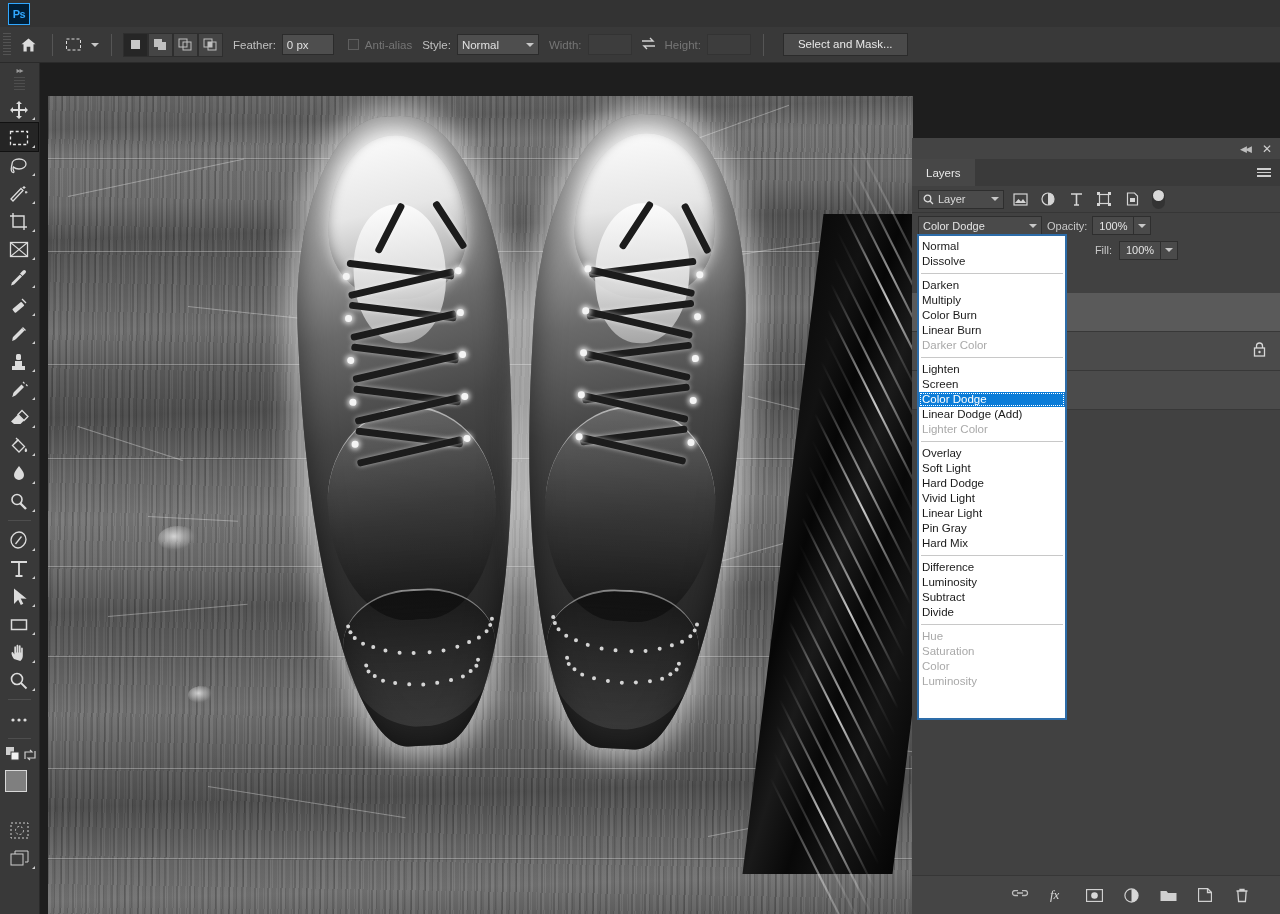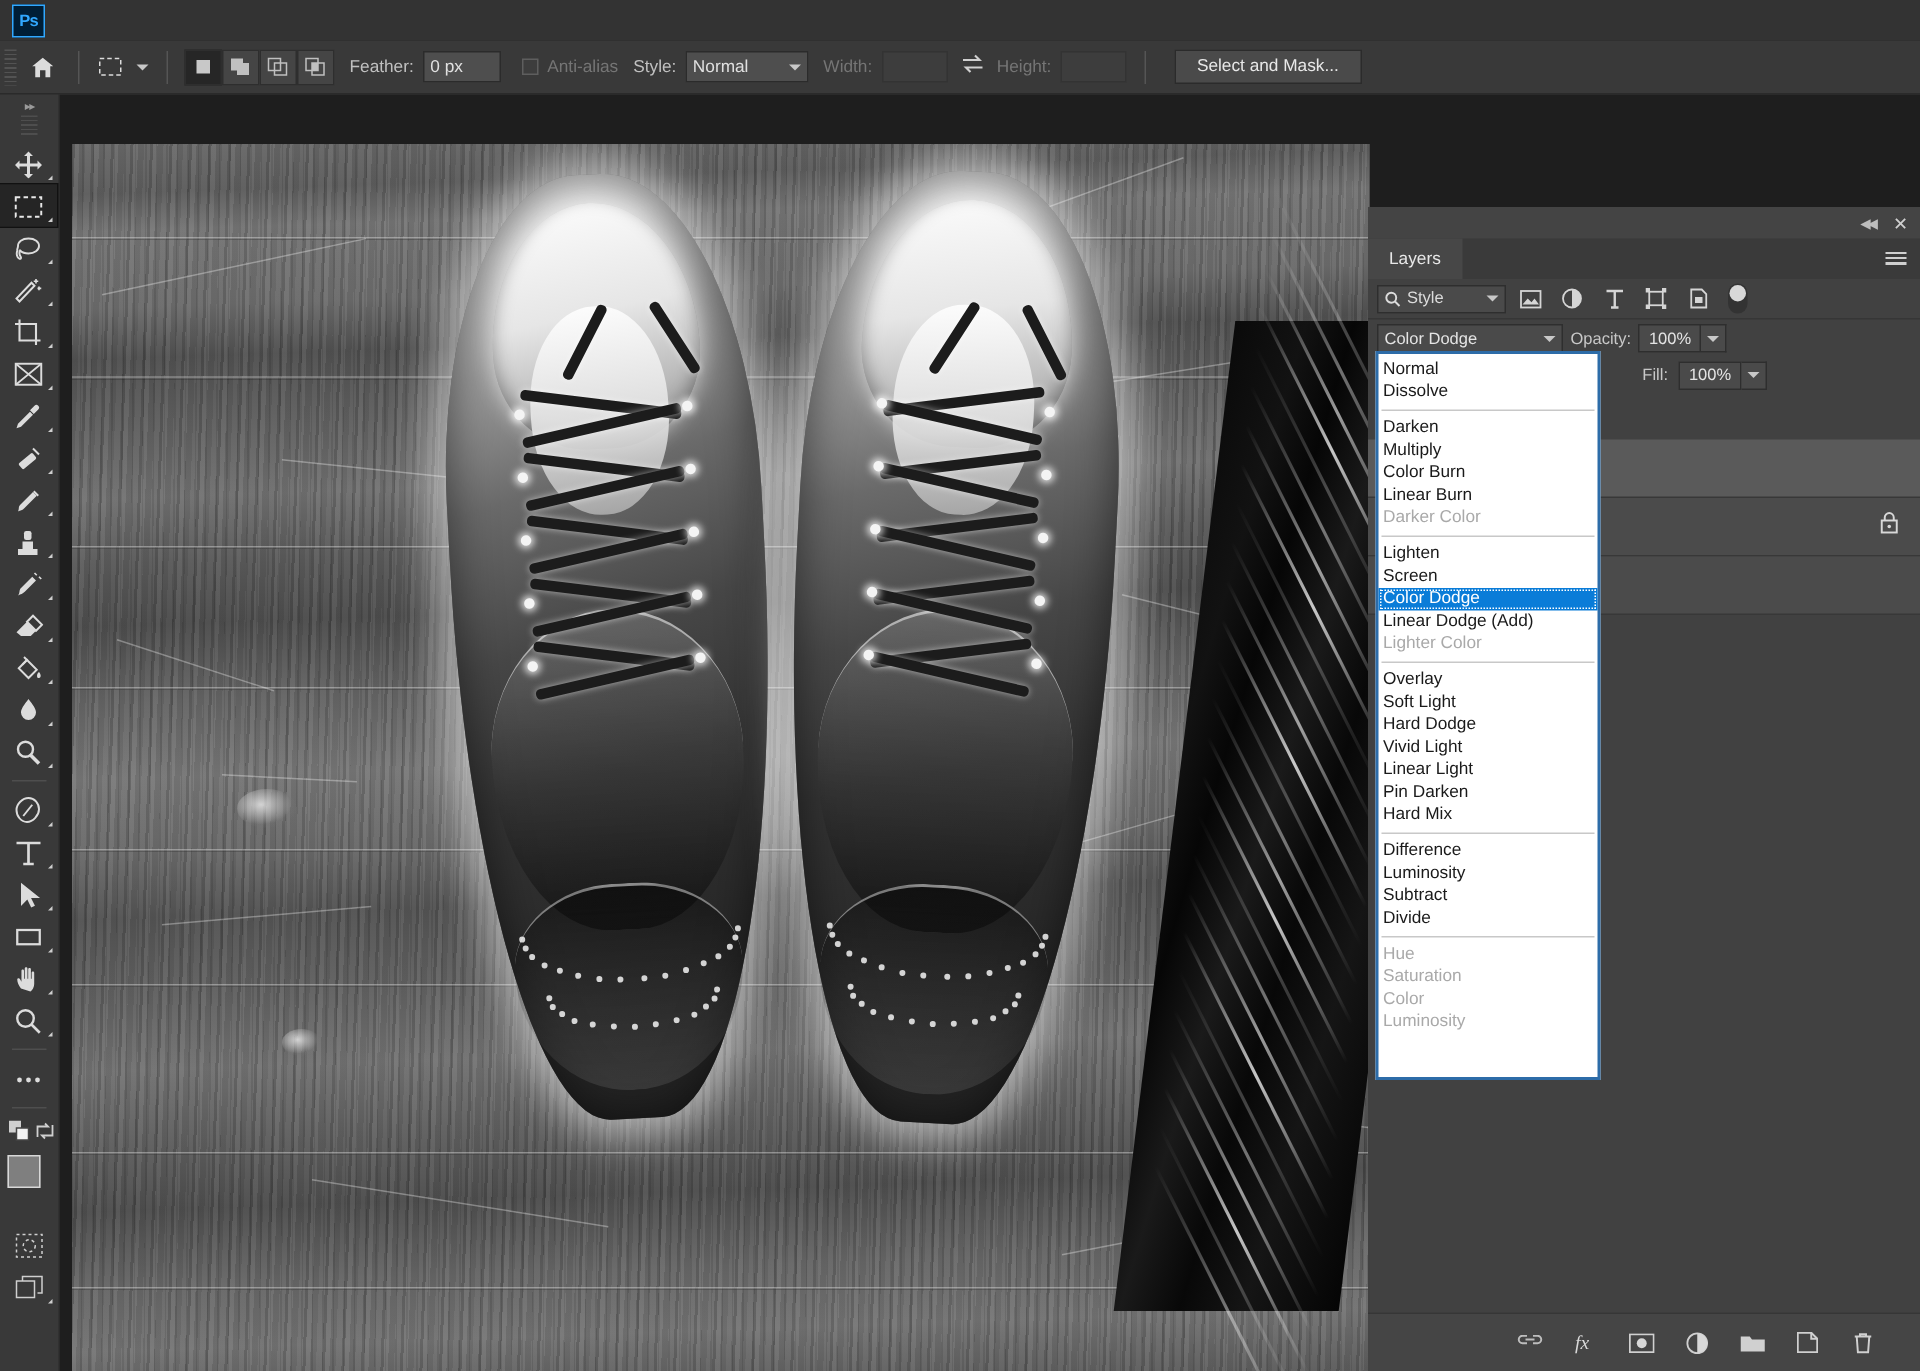--- a/index.html
+++ b/index.html
@@ -785,21 +785,21 @@
       </div>
       <div class="panel-menu"></div>
     </div>
 
     <div class="filter-row">
       <div class="kind-select">
         <svg width="11" height="11" viewBox="0 0 11 11">
             <circle cx="4.5" cy="4.5" r="3.3" fill="none" stroke="#dcdcdc" stroke-width="1.3"></circle>
             <path d="M7 7l3 3" stroke="#dcdcdc" stroke-width="1.3"></path>
           </svg>
-        <span>Style</span>
+        <span>Layer</span>
         <div class="chev" style="margin-left:auto"></div>
       </div>
       <div class="filt-icon">
         <svg width="15" height="13" viewBox="0 0 15 13">
             <rect x="1" y="1" width="13" height="11" fill="none" stroke="#d5d5d5" stroke-width="1.2"></rect>
             <path d="M2 10l3.5-4 2.5 2.5L10 6l3 4z" fill="#d5d5d5"></path>
           </svg>
       </div>
       <div class="filt-icon">
         <svg width="14" height="14" viewBox="0 0 14 14">
@@ -934,21 +934,21 @@
         <div class="dd-item">Screen</div>
         <div class="dd-item sel">Color Dodge</div>
         <div class="dd-item">Linear Dodge (Add)</div>
         <div class="dd-item disabled">Lighter Color</div>
         <div class="dd-sep"></div>
         <div class="dd-item">Overlay</div>
         <div class="dd-item">Soft Light</div>
         <div class="dd-item">Hard Dodge</div>
         <div class="dd-item">Vivid Light</div>
         <div class="dd-item">Linear Light</div>
-        <div class="dd-item">Pin Darken</div>
+        <div class="dd-item">Pin Gray</div>
         <div class="dd-item">Hard Mix</div>
         <div class="dd-sep"></div>
         <div class="dd-item">Difference</div>
         <div class="dd-item">Luminosity</div>
         <div class="dd-item">Subtract</div>
         <div class="dd-item">Divide</div>
         <div class="dd-sep"></div>
         <div class="dd-item disabled">Hue</div>
         <div class="dd-item disabled">Saturation</div>
         <div class="dd-item disabled">Color</div>

